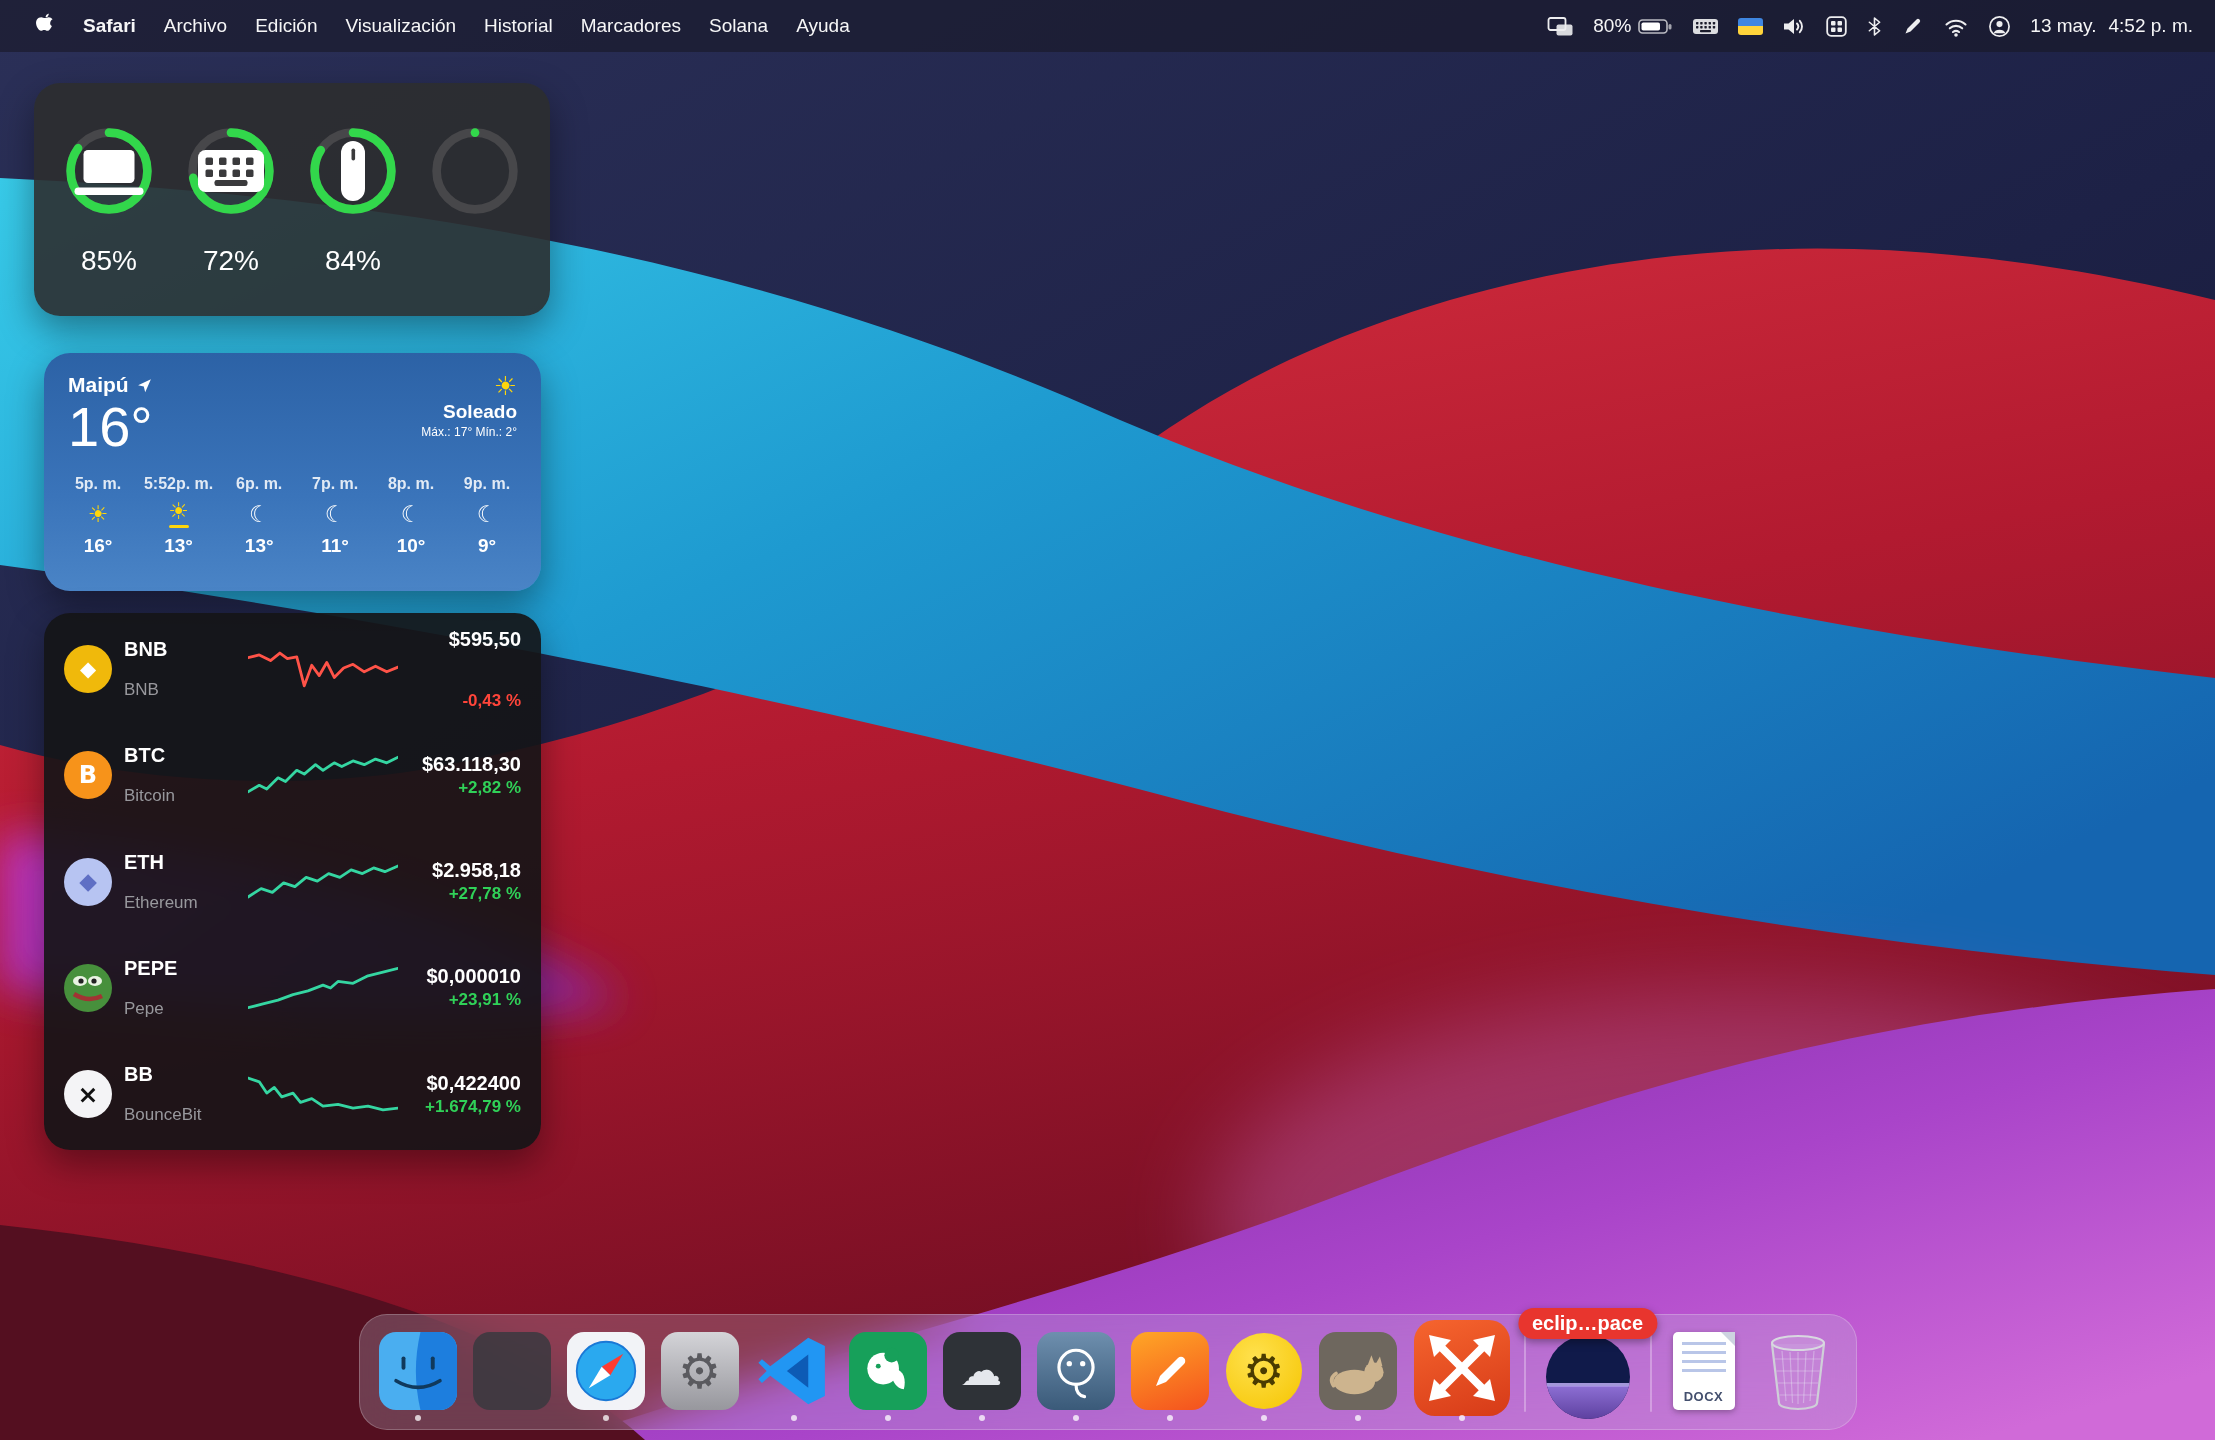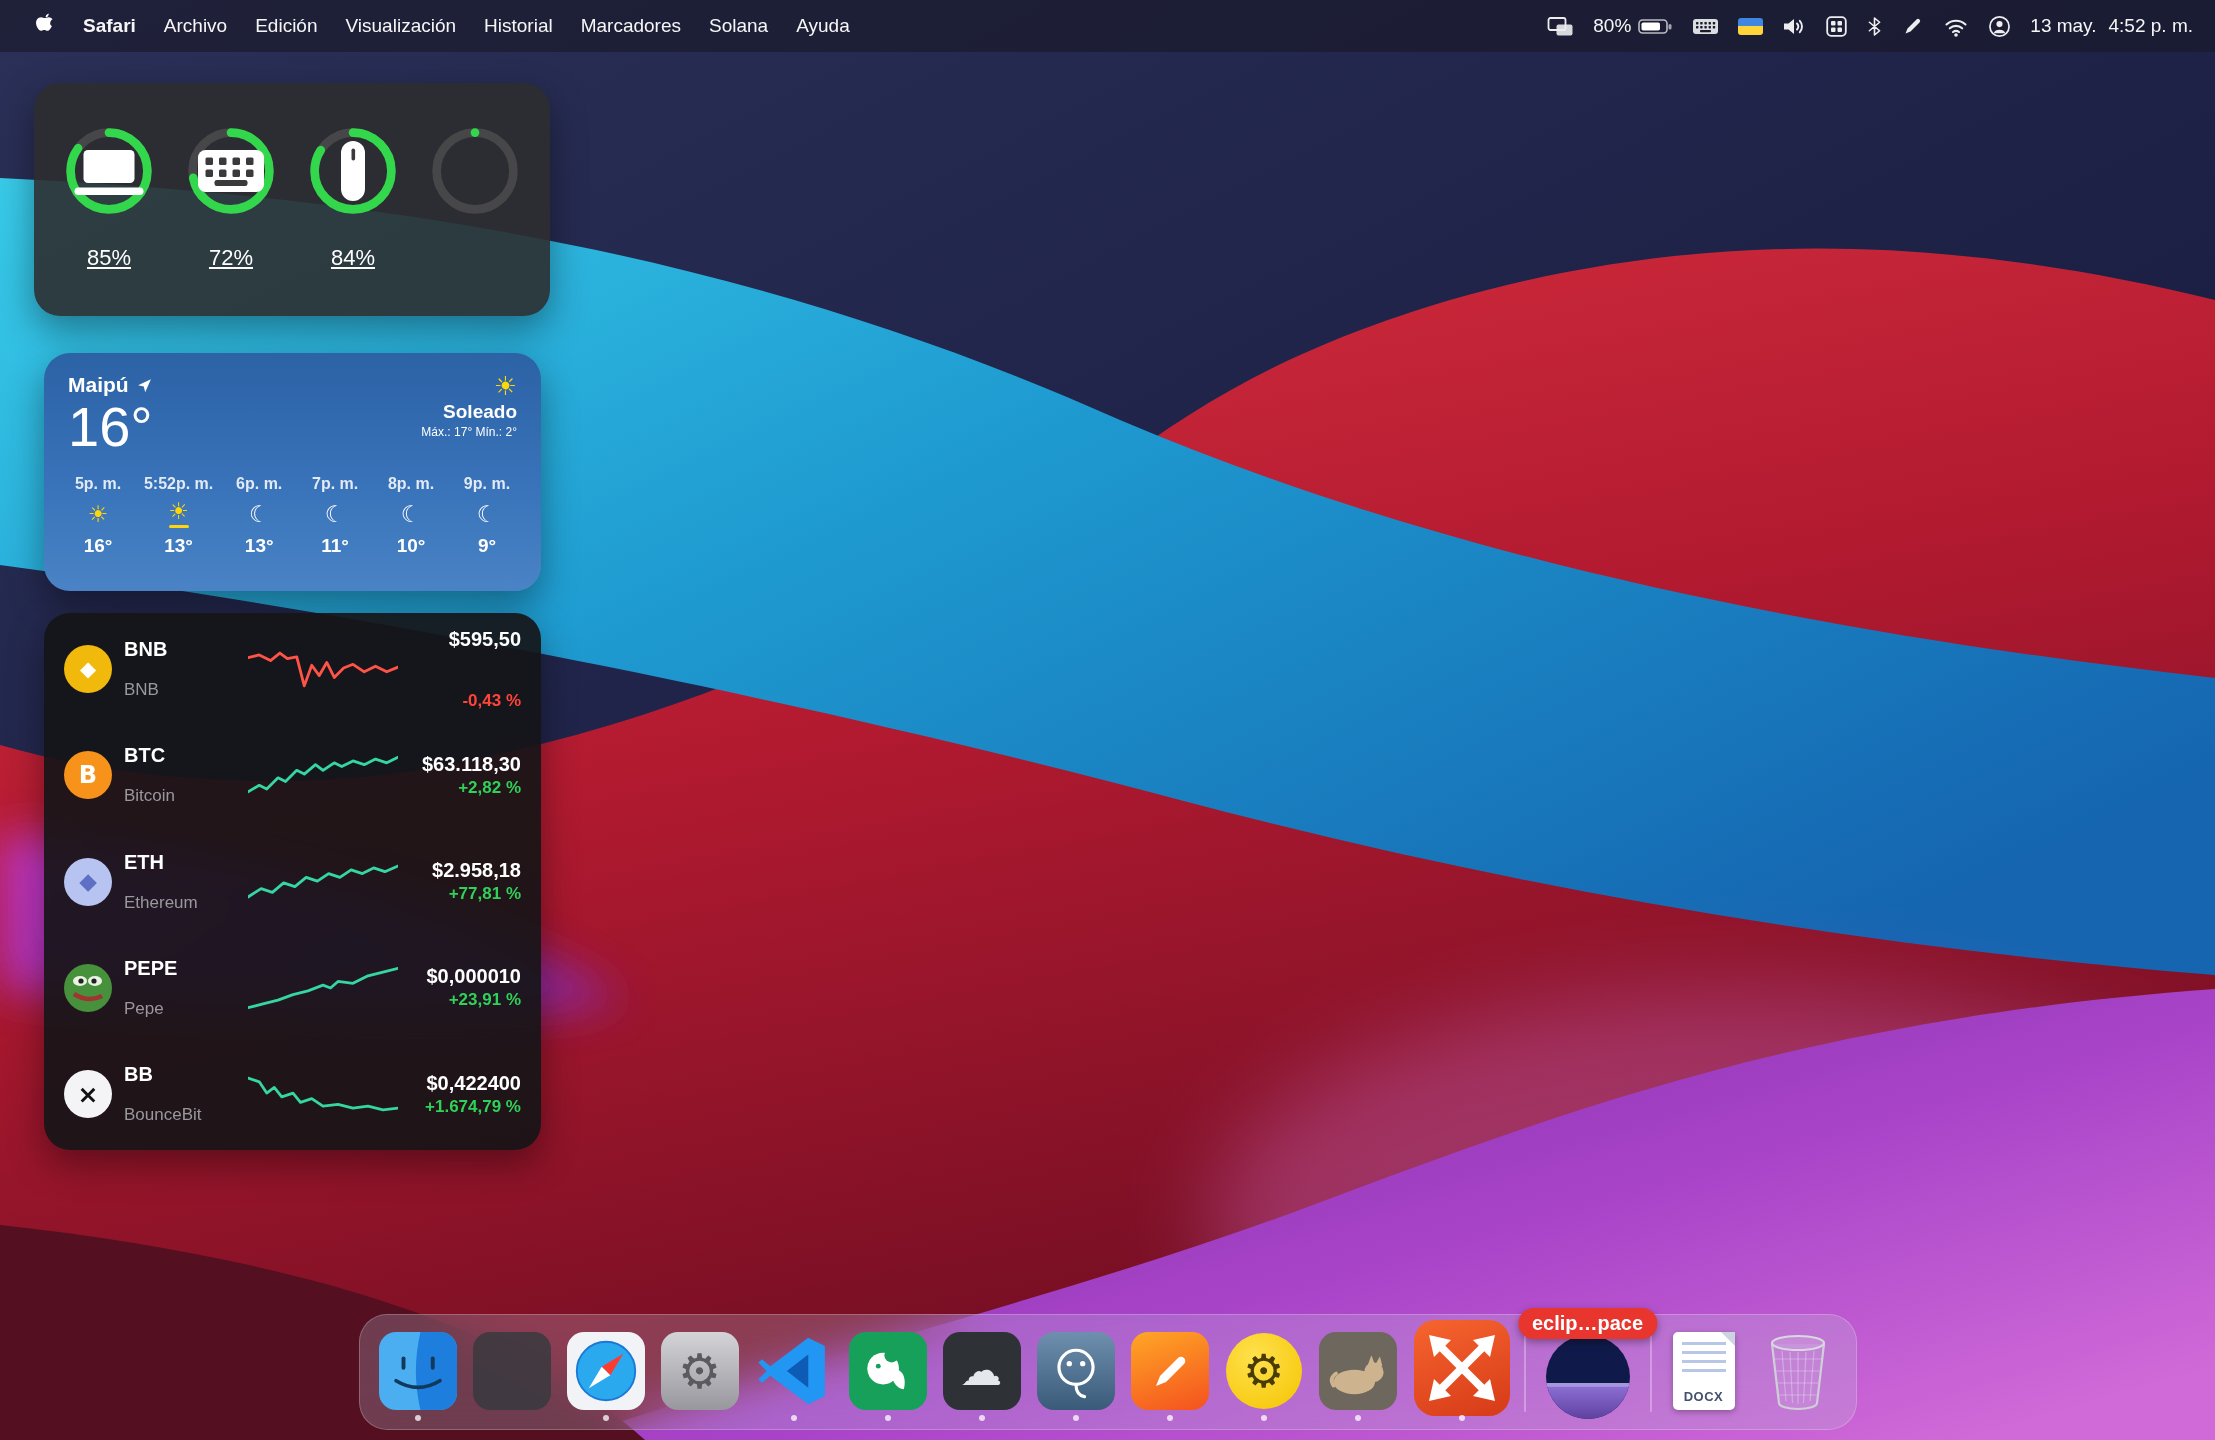--- a/index.html
+++ b/index.html
@@ -37,21 +37,21 @@
     background:rgba(44,45,47,.9);
     display:flex;justify-content:space-around;align-items:flex-start;
     padding:40px 14px 0 14px;box-sizing:border-box;
   }
   .ring-cell{width:116px;display:flex;flex-direction:column;align-items:center;}
   .ring-wrap{position:relative;width:96px;height:96px;}
   .ring-wrap svg{width:96px;height:96px;display:block;}
   .ring-track{fill:none;stroke:#47474a;stroke-width:9;}
   .ring-prog{fill:none;stroke:#32d74b;stroke-width:9;stroke-linecap:round;}
   .ring-icon{position:absolute;inset:0;display:flex;align-items:center;justify-content:center;}
-  .ring-label{margin-top:26px;font-size:22px;color:#fff;text-decoration:underline;}
+  .ring-label{margin-top:26px;font-size:28px;color:#fff;}
   
   .w-weather{
     left:44px;top:353px;width:497px;height:238px;box-sizing:border-box;
     background:linear-gradient(180deg,#2c62a6 0%,#3a74ba 60%,#4a84c6 100%);
     padding:20px 24px 16px 24px;
   }
   .wx-top{display:flex;justify-content:space-between;}
   .wx-city{font-size:21px;font-weight:700;display:flex;align-items:center;gap:7px;}
   .wx-temp{font-size:56px;font-weight:300;line-height:1.08;}
   .wx-right{text-align:right;display:flex;flex-direction:column;align-items:flex-end;gap:2px;}
@@ -450,21 +450,21 @@
       </span>
     <span class="cnames">
         <span class="csym">ETH</span>
         <span class="cname">Ethereum</span>
       </span>
     <svg class="spark" viewBox="0 0 160 48">
         <polyline class="up" points="0,40 14,31 26,35 38,25 50,29 62,19 74,23 86,15 98,19 110,11 122,15 134,9 146,13 160,7"></polyline>
       </svg>
     <span class="cprices">
         <span class="cprice">$2.958,18</span>
-        <span class="chg up">+77,81 %</span>
+        <span class="chg up">+27,78 %</span>
       </span>
   </div>
 
   <div class="crow">
     <span class="cicon">
       <svg width="48" height="48" viewBox="0 0 48 48">
           <circle cx="24" cy="24" r="24" fill="#47903c"></circle>
           <ellipse cx="16" cy="17" rx="7" ry="5" fill="#e9f3e2"></ellipse>
           <ellipse cx="31" cy="17" rx="7" ry="5" fill="#e9f3e2"></ellipse>
           <circle cx="17" cy="17" r="2.6" fill="#222"></circle>

